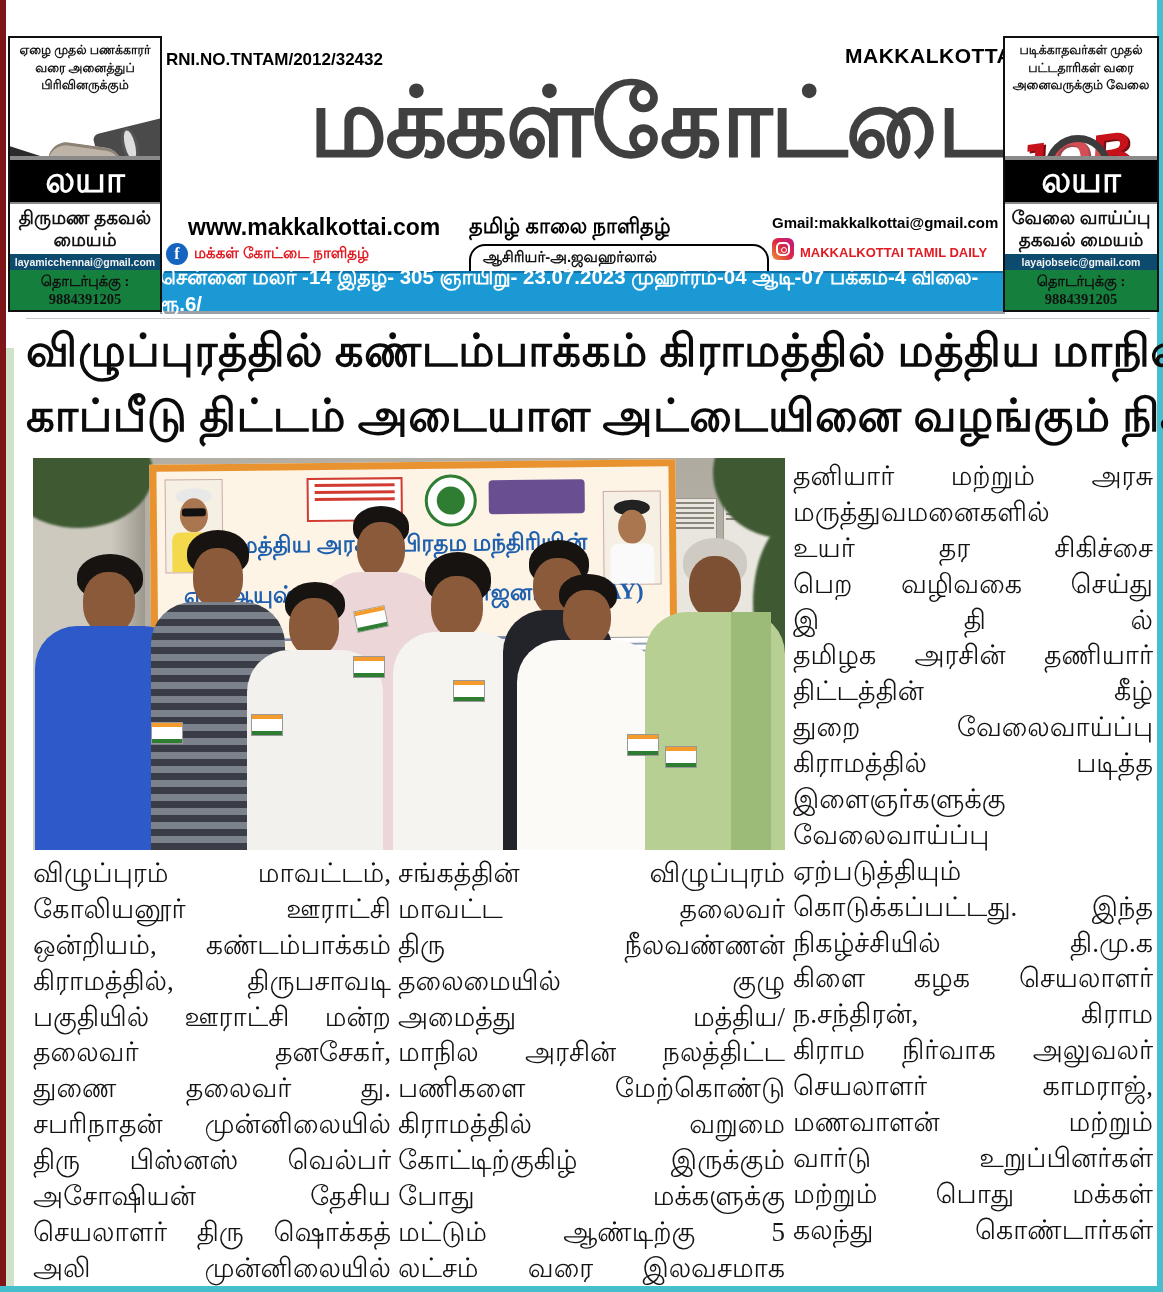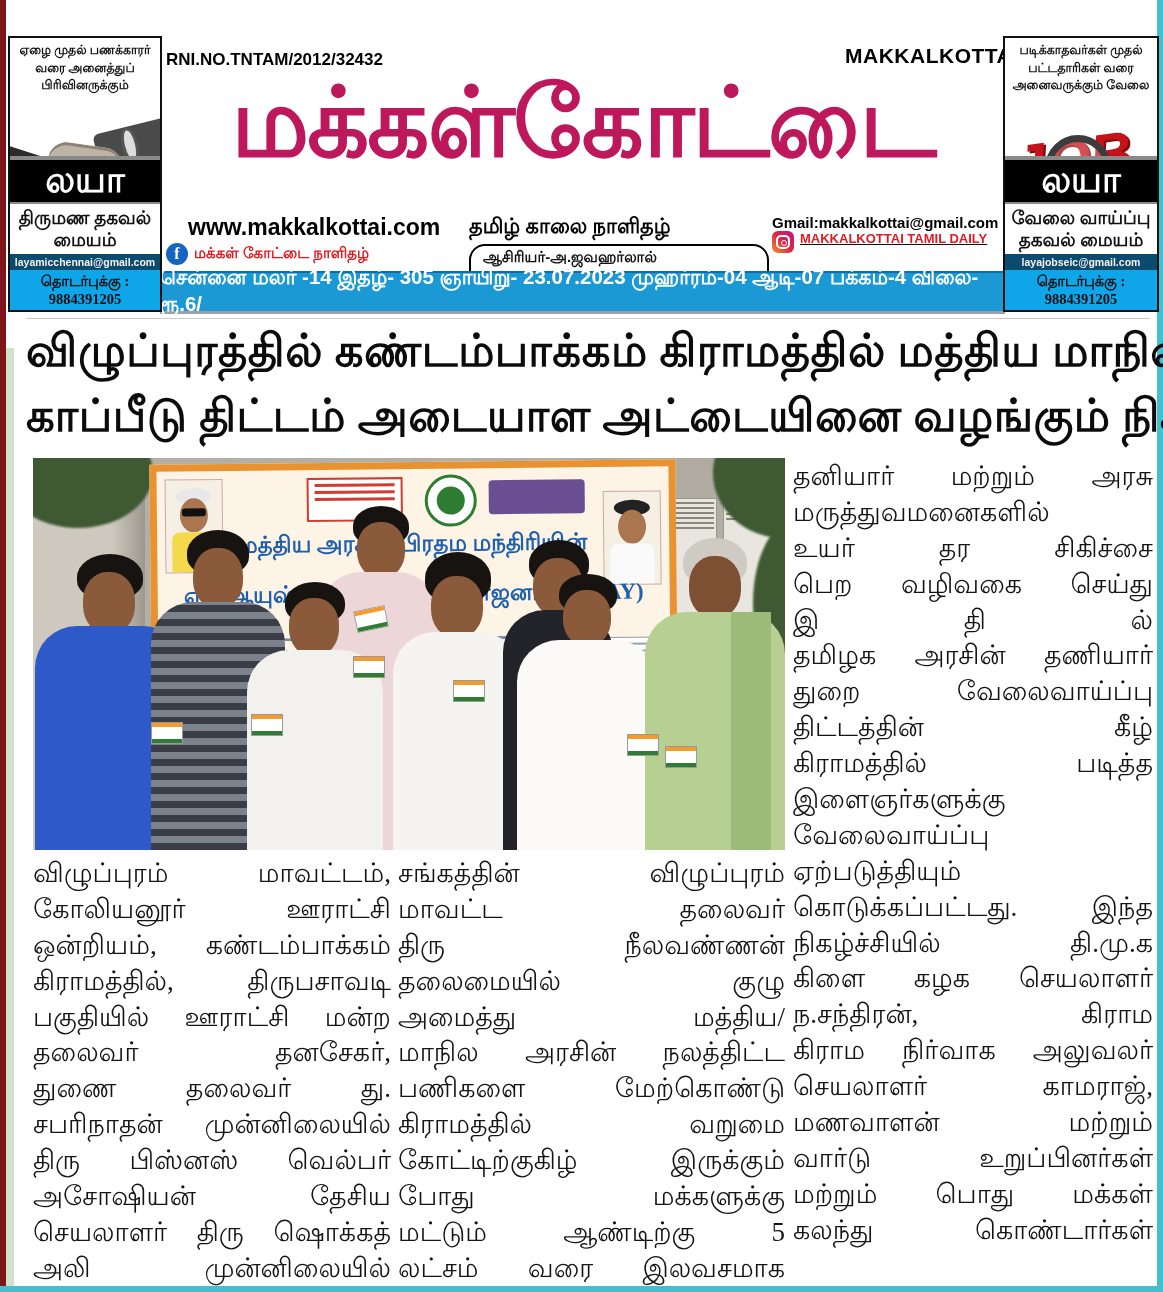--- a/index.html
+++ b/index.html
@@ -10,38 +10,38 @@
   .edge-left-maroon{left:0;top:0;width:6px;height:1292px;background:#7e1518;}
   .edge-left-green{left:6px;top:348px;width:8px;height:938px;background:#cfe3c9;}
   .edge-right-teal{right:0;top:0;width:6px;height:1292px;background:#45bfcd;}
   .edge-bottom-teal{left:0;bottom:0;width:1163px;height:6px;background:#45bfcd;}
 
   
   .rni{position:absolute;left:166px;top:50px;font-family:"Liberation Sans",sans-serif;
        font-weight:bold;font-size:17px;color:#000;}
   .mk-en{position:absolute;left:845px;top:44px;font-family:"Liberation Sans",sans-serif;
        font-weight:bold;font-size:21px;letter-spacing:.5px;color:#000;}
-  .masthead{position:absolute;left:163px;top:58px;width:840px;text-align:center;
+  .masthead{position:absolute;left:163px;top:58px;width:996px;text-align:center;
        font-family:"Liberation Sans",sans-serif;font-weight:bold;font-size:97px;line-height:1.35;
-       color:#be185d;letter-spacing:-2px;white-space:nowrap;}
+       color:#404040;letter-spacing:-2px;white-space:nowrap;}
   .info-row{position:absolute;left:166px;top:214px;width:836px;height:54px;display:flex;
        justify-content:space-between;font-family:"Liberation Sans",sans-serif;}
   .info-web{width:300px;}
   .info-web .site{font-weight:bold;font-size:23px;color:#000;padding-left:22px;}
   .fb-row{display:flex;align-items:center;gap:6px;margin-top:2px;}
   .fb-icon{width:22px;height:22px;border-radius:50%;background:#1565c0;color:#fff;
        font-weight:bold;font-size:16px;text-align:center;line-height:22px;font-family:"Liberation Serif",serif;}
   .fb-label{color:#e11b22;font-weight:bold;font-size:15px;}
   .info-center{width:300px;}
   .tagline{font-weight:bold;font-size:21px;color:#000;font-family:"Liberation Serif",serif;}
   .editor-pill{display:inline-block;margin-top:3px;border:2px solid #000;border-radius:16px;
        padding:2px 12px;font-weight:bold;font-size:15px;background:#fff;}
   .info-right{width:230px;}
   .gmail{font-weight:bold;font-size:15px;color:#000;}
-  .ig-row{display:flex;align-items:flex-start;gap:6px;margin-top:0;text-decoration:underline;}
+  .ig-row{display:flex;align-items:flex-end;gap:6px;margin-top:7px;}
   .ig-icon{width:22px;height:22px;border-radius:6px;
        background:linear-gradient(45deg,#f09433,#dc2743 50%,#bc1888);position:relative;}
   .ig-icon:before{content:"";position:absolute;inset:4px;border:2px solid #fff;border-radius:5px;}
   .ig-icon:after{content:"";position:absolute;left:9px;top:9px;width:4px;height:4px;
        border:1.5px solid #fff;border-radius:50%;}
   .ig-label{color:#e11b22;font-weight:bold;font-size:13px;}
   .edition-bar{position:absolute;left:160px;top:271px;width:845px;height:38px;background:#1b99d5;
        color:#ffffff;display:flex;align-items:center;justify-content:center;
        font-family:"Liberation Sans",sans-serif;font-weight:bold;font-size:20.5px;
        border-top:2px solid #0d6fa3;border-bottom:3px solid #9aa0a6;}
@@ -66,21 +66,21 @@
   .job-word{position:absolute;left:8px;top:28px;font-family:"Liberation Sans",sans-serif;
       font-weight:bold;font-style:italic;font-size:58px;color:#c6131b;transform:rotate(-8deg);
       text-shadow:2px 2px 0 #7e0d12;}
   .job-lens{position:absolute;left:40px;top:38px;width:52px;height:52px;border:7px solid #3c3c3c;
       border-radius:50%;background:rgba(255,255,255,.25);}
   .ad-brand{background:#000;color:#fff;text-align:center;font-weight:bold;font-size:36px;
       line-height:1.15;border-top:4px solid #8a8a8a;border-bottom:2px solid #8a8a8a;}
   .ad-service{text-align:center;font-weight:bold;font-size:18.5px;line-height:1.2;padding:3px 0;}
   .ad-email{background:#0c4a6e;color:#f3f3f3;text-align:center;font-size:10.5px;
       font-family:"Liberation Sans",sans-serif;font-weight:bold;padding:2px 0;}
-  .ad-contact{text-align:center;font-weight:bold;font-size:14.5px;padding:3px 0 2px;background:#0ea5e9;}
+  .ad-contact{text-align:center;font-weight:bold;font-size:14.5px;padding:3px 0 2px;background:#15803d;}
 
   
   .headline{position:absolute;left:26px;top:318px;width:1124px;text-align:center;
       font-weight:bold;color:#0b0b0b;font-size:45px;line-height:1.45;letter-spacing:.5px;
       border-top:1px solid #c9c9c9;}
   .headline div{white-space:nowrap;}
 
   
   .photo{position:absolute;left:33px;top:458px;width:752px;height:392px;background:#b4afa5;overflow:hidden;}
   .pillar{position:absolute;left:0;top:0;width:112px;height:100%;
@@ -372,22 +372,22 @@
       <div class="line">மட்டும் ஆண்டிற்கு 5</div>
       <div class="line">லட்சம் வரை இலவசமாக</div>
     </div>
   <div class="col col3">
       <div class="line">தனியார் மற்றும் அரசு</div>
       <div class="line">மருத்துவமனைகளில்</div>
       <div class="line">உயர் தர சிகிச்சை</div>
       <div class="line">பெற வழிவகை செய்து</div>
       <div class="line">இ தி ல்</div>
       <div class="line">தமிழக அரசின் தணியார்</div>
+      <div class="line">திட்டத்தின் கீழ்</div>
       <div class="line">துறை வேலைவாய்ப்பு</div>
-      <div class="line">திட்டத்தின் கீழ்</div>
       <div class="line">கிராமத்தில் படித்த</div>
       <div class="line">இளைஞர்களுக்கு</div>
       <div class="line">வேலைவாய்ப்பு</div>
       <div class="line">ஏற்படுத்தியும்</div>
       <div class="line">கொடுக்கப்பட்டது. இந்த</div>
       <div class="line">நிகழ்ச்சியில் தி.மு.க</div>
       <div class="line">கிளை கழக செயலாளர்</div>
       <div class="line">ந.சந்திரன், கிராம</div>
       <div class="line">கிராம நிர்வாக அலுவலர்</div>
       <div class="line">செயலாளர் காமராஜ்,</div>

